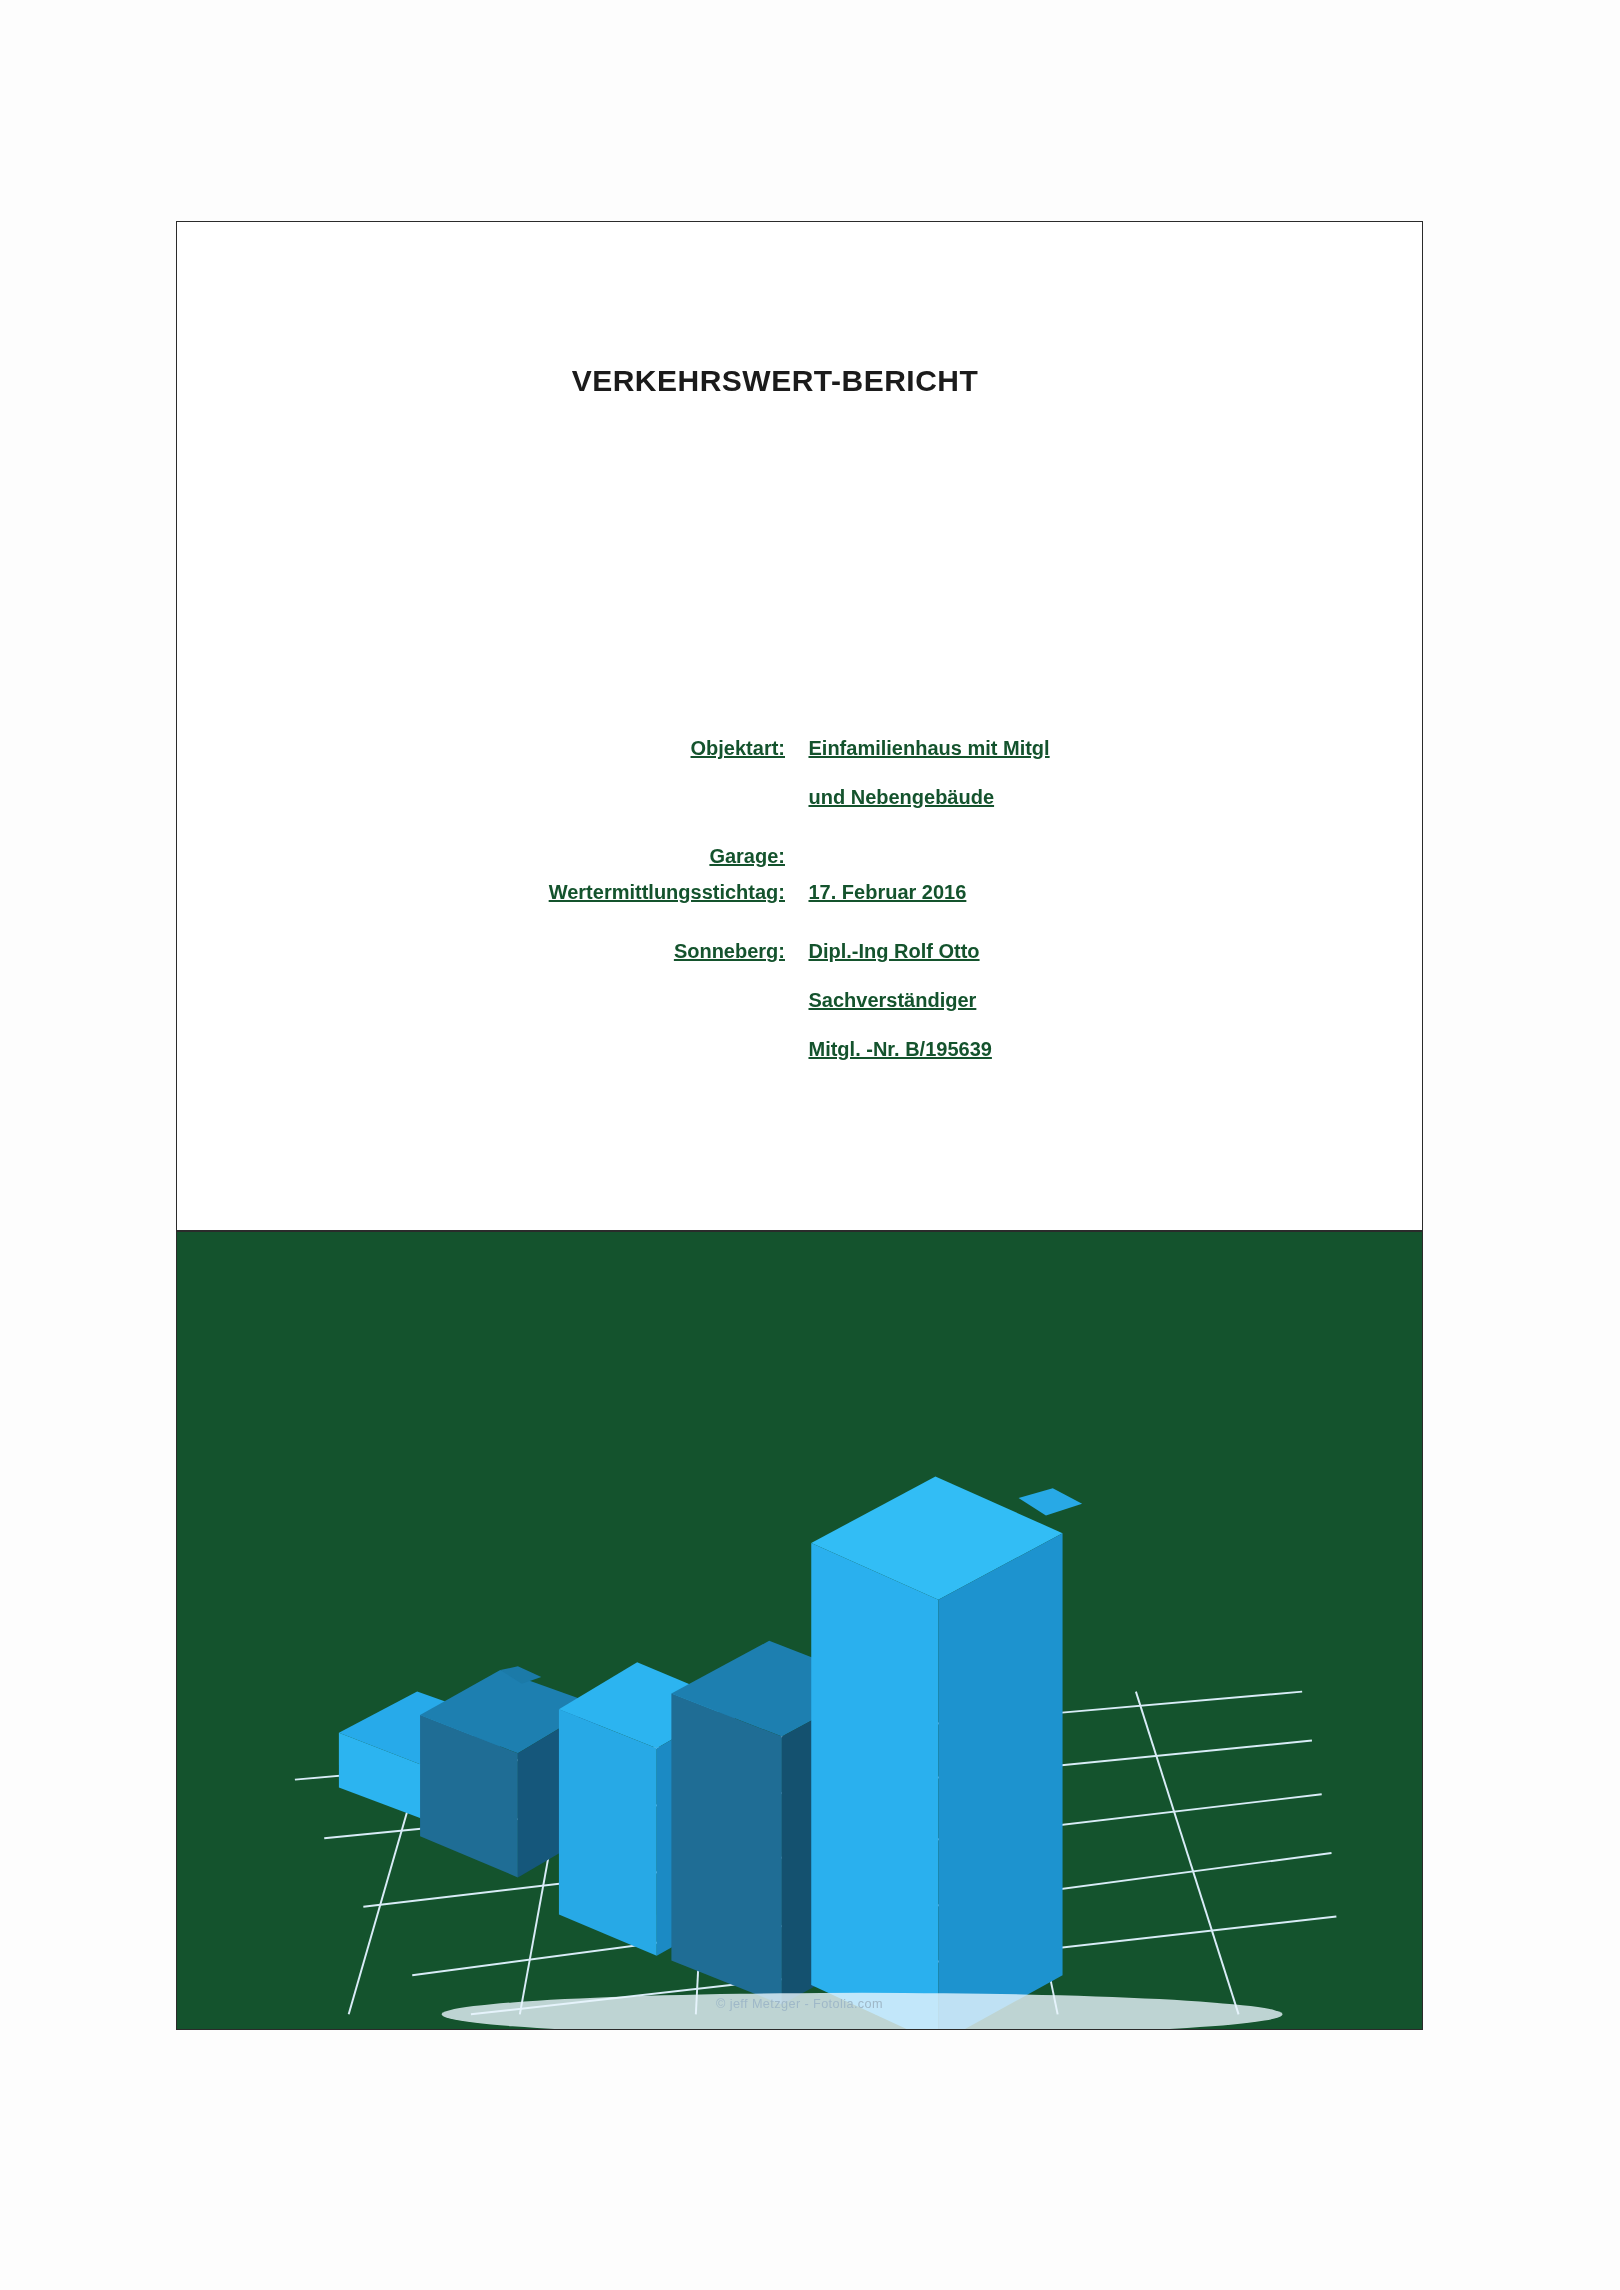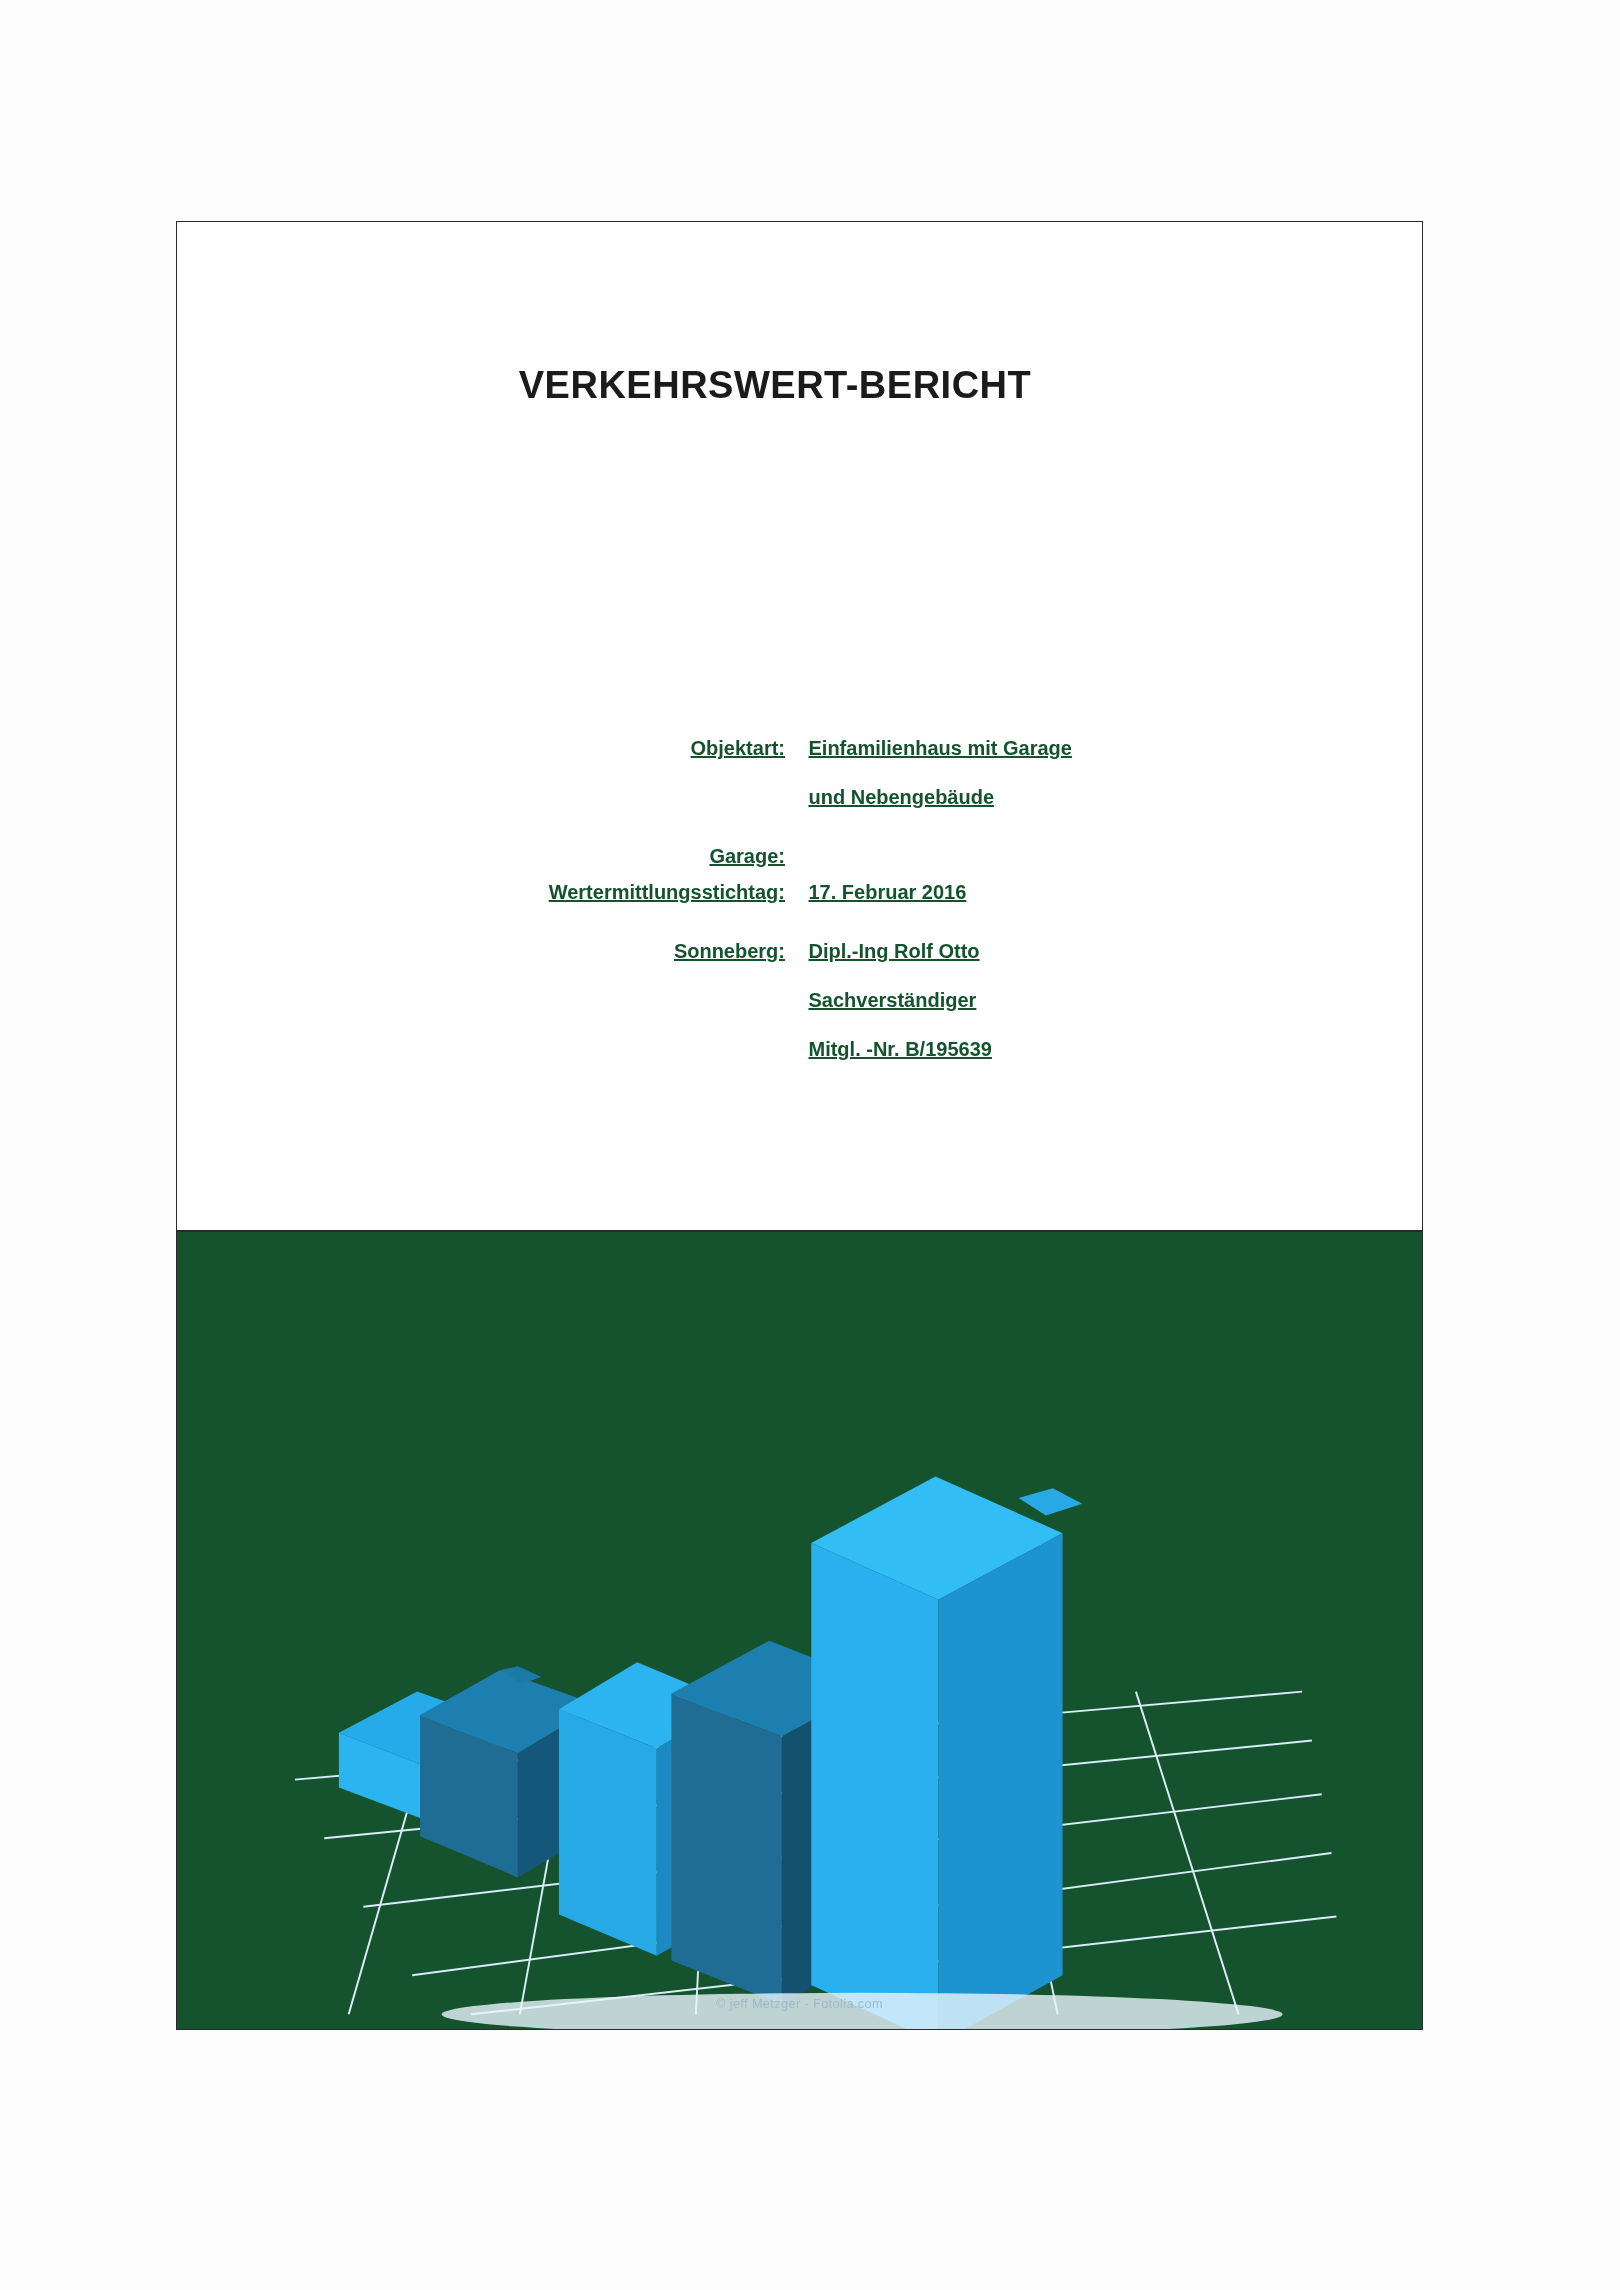--- a/index.html
+++ b/index.html
@@ -35,21 +35,21 @@
     border: 1.5px solid #2b2b2b;
     box-sizing: border-box;
     background: #ffffff;
   }
   .doc-title {
     position: absolute;
     left: 0;
     right: 0;
     top: 142px;
     text-align: center;
-    font-size: 38px;
+    font-size: 30px;
     font-weight: bold;
     letter-spacing: 0.5px;
     color: #1b1b1b;
     transform: translateX(-24.5px);
   }
 
   
   .meta-box {
     position: absolute;
     left: 176px;
@@ -130,21 +130,21 @@
   <div class="title-box">
     <div class="doc-title">VERKEHRSWERT-BERICHT</div>
   </div>
 
   <div class="meta-box">
     <table class="meta-table">
       <tbody>
           <tr>
         <td class="meta-label">Objektart:</td>
         <td class="meta-value">
-          <span>Einfamilienhaus mit Garage</span>
+          <span>Einfamilienhaus mit Mitgl</span>
           <span class="second-line">und Nebengebäude</span>
         </td>
       </tr>
       <tr class="addr-label">
         <td class="meta-label">Garage:</td>
         <td class="meta-value"></td>
       </tr>
       <tr>
         <td class="meta-label">Wertermittlungsstichtag:</td>
         <td class="meta-value">17. Februar 2016</td>

